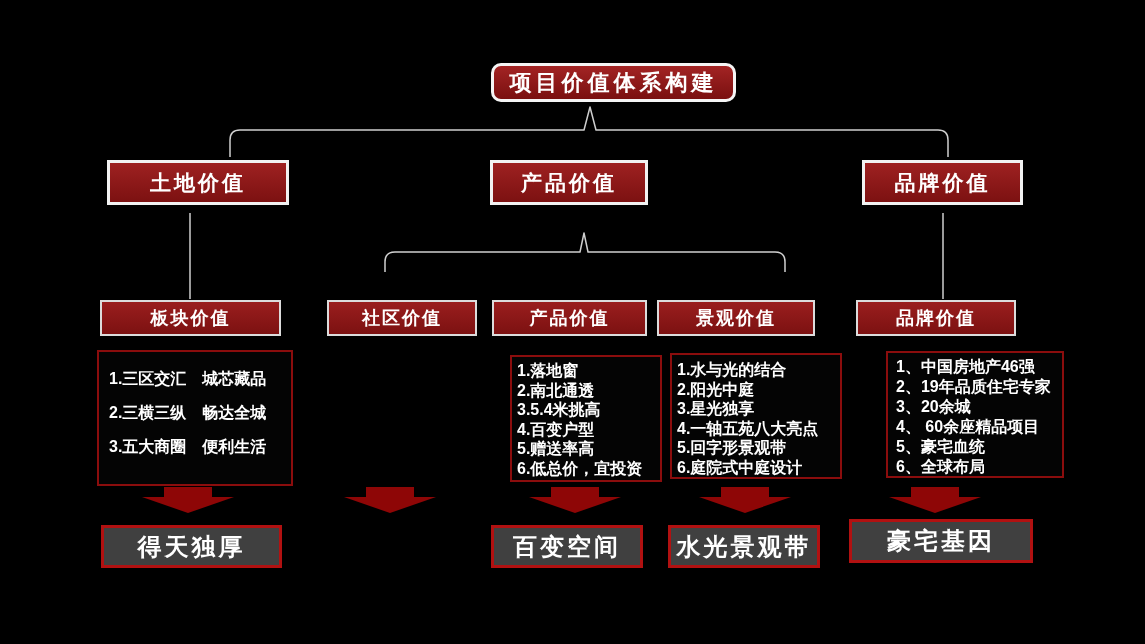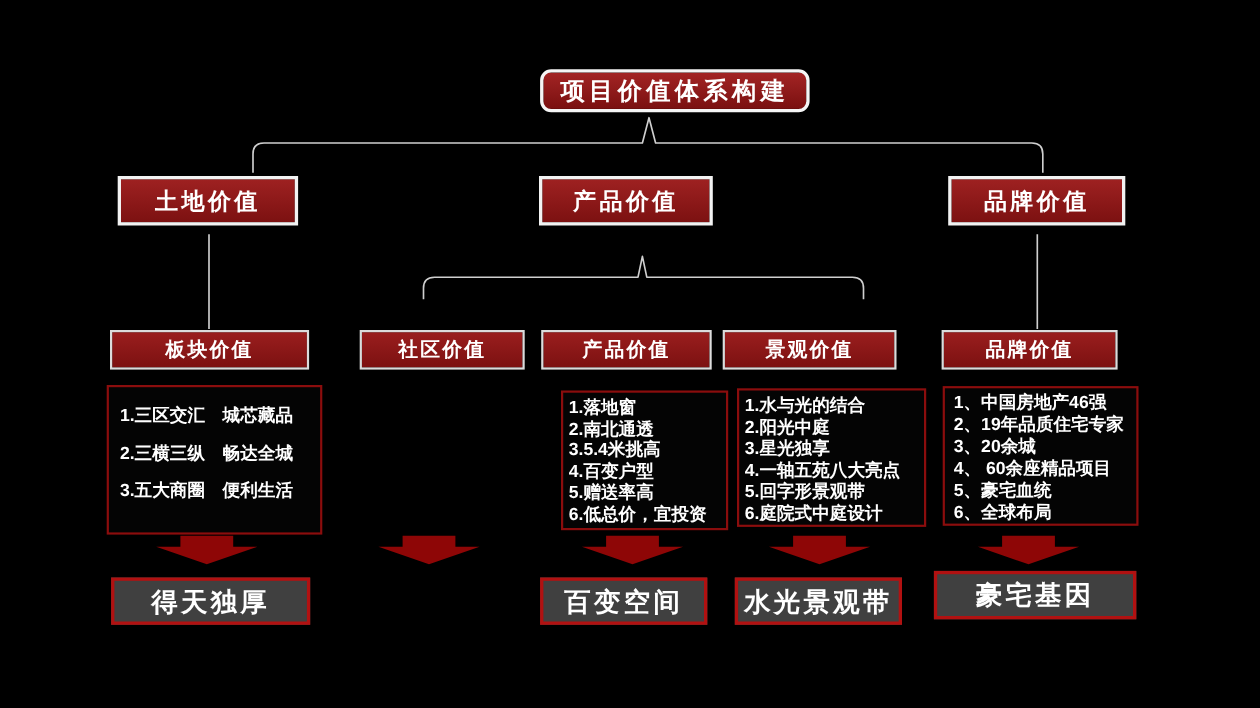--- a/index.html
+++ b/index.html
@@ -58,21 +58,21 @@
 
     <polygon fill="#8e0606" points="164,487 212,487 212,497 234,497 188,513 142,497 164,497"></polygon>
     <polygon fill="#8e0606" points="366,487 414,487 414,497 436,497 390,513 344,497 366,497"></polygon>
     <polygon fill="#8e0606" points="551,487 599,487 599,497 621,497 575,513 529,497 551,497"></polygon>
     <polygon fill="#8e0606" points="721,487 769,487 769,497 791,497 745,513 699,497 721,497"></polygon>
     <polygon fill="#8e0606" points="911,487 959,487 959,497 981,497 935,513 889,497 911,497"></polygon>
   </svg>
 
   <div class="node root-box" style="left:467px;top:63px;width:245px;height:39px;margin-left:24px;">项目价值体系构建</div>
 
-  <div class="node branch" style="left:107px;top:160px;width:164px;height:45px;">土地价值</div>
+  <div class="node branch" style="left:107px;top:160px;width:182px;height:45px;">土地价值</div>
   <div class="node branch" style="left:490px;top:160px;width:158px;height:45px;">产品价值</div>
   <div class="node branch" style="left:862px;top:160px;width:161px;height:45px;">品牌价值</div>
 
   <div class="node header3" style="left:327px;top:300px;width:150px;height:36px;">社区价值</div>
   <div class="node header3" style="left:100px;top:300px;width:181px;height:36px;">板块价值</div>
   <div class="node header3" style="left:492px;top:300px;width:155px;height:36px;">产品价值</div>
   <div class="node header3" style="left:657px;top:300px;width:158px;height:36px;">景观价值</div>
   <div class="node header3" style="left:856px;top:300px;width:160px;height:36px;">品牌价值</div>
 
   <div class="details d0" style="left:97px;top:350px;width:196px;height:136px;">
@@ -93,21 +93,21 @@
 
   <div class="details d3" style="left:670px;top:353px;width:172px;height:126px;">
     <div class="ln">1.水与光的结合</div>
     <div class="ln">2.阳光中庭</div>
     <div class="ln">3.星光独享</div>
     <div class="ln">4.一轴五苑八大亮点</div>
     <div class="ln">5.回字形景观带</div>
     <div class="ln">6.庭院式中庭设计</div>
   </div>
 
-  <div class="details d4" style="left:857px;top:351px;width:178px;height:127px;">
+  <div class="details d4" style="left:886px;top:351px;width:178px;height:127px;">
     <div class="ln">1、中国房地产46强</div>
     <div class="ln">2、19年品质住宅专家</div>
     <div class="ln">3、20余城</div>
     <div class="ln">4、 60余座精品项目</div>
     <div class="ln">5、豪宅血统</div>
     <div class="ln">6、全球布局</div>
   </div>
 
   <div class="node result" style="left:101px;top:525px;width:181px;height:43px;">得天独厚</div>
   <div class="node result" style="left:491px;top:525px;width:152px;height:43px;text-align:center;">百变空间</div>

